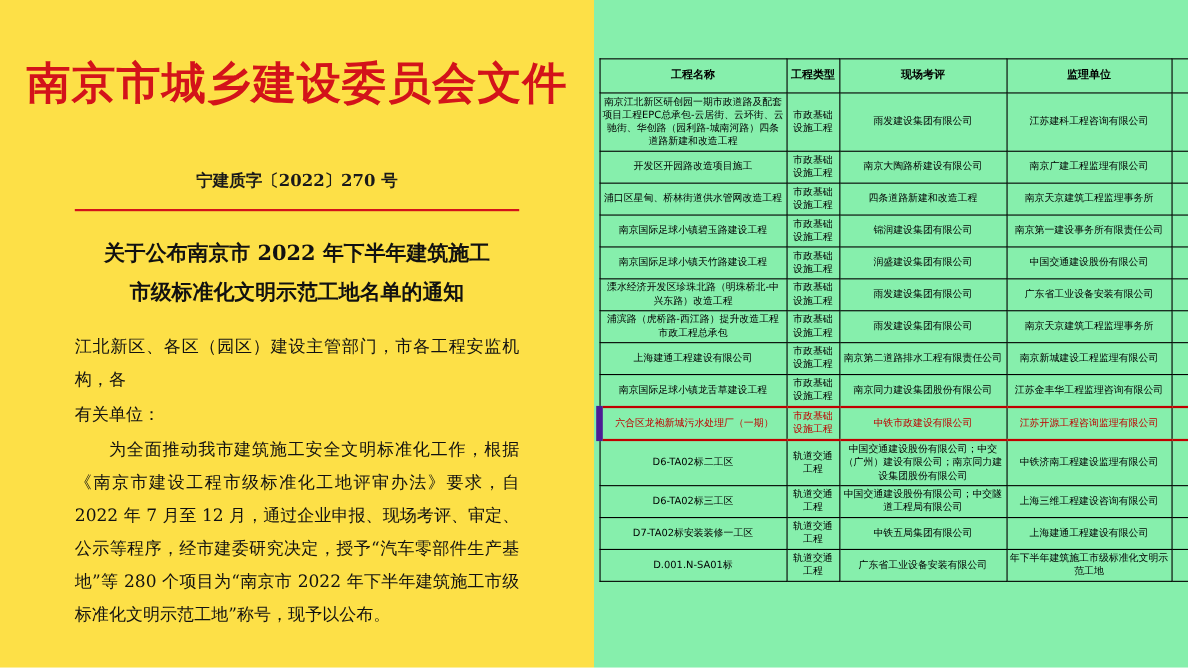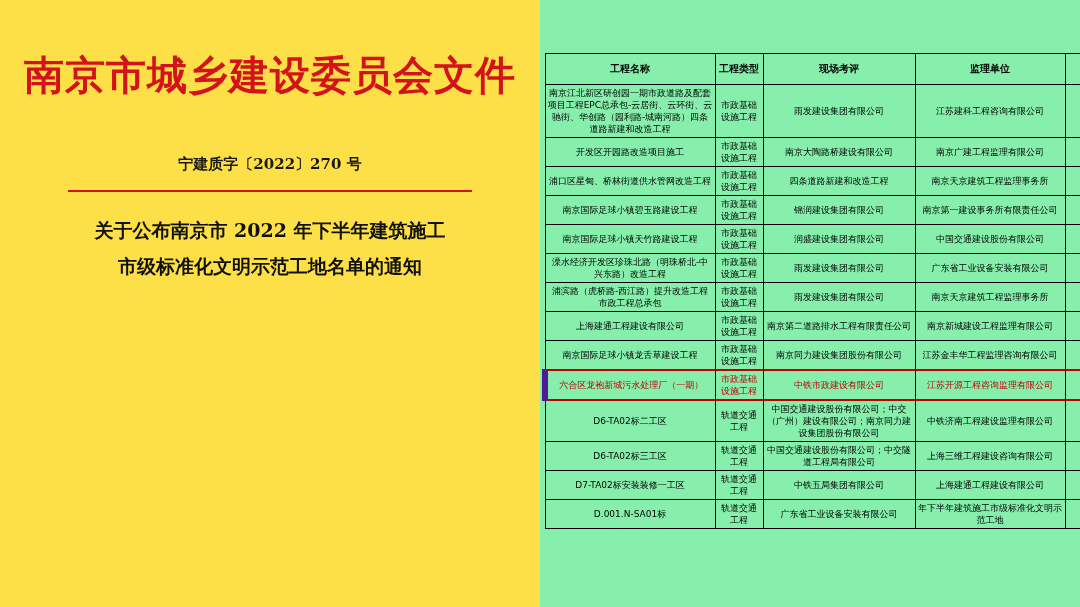--- a/index.html
+++ b/index.html
@@ -150,20 +150,25 @@
 
 <div class="page">
 
   <div class="doc-left">
     <div class="doc-title">南京市城乡建设委员会文件</div>
     <div class="doc-docnum">宁建质字〔2022〕270 号</div>
     <div class="red-rule"></div>
     <div class="doc-subject">
       <div>关于公布南京市 2022 年下半年建筑施工</div>
       <div>市级标准化文明示范工地名单的通知</div>
+    </div>
+    <div class="doc-body">
+      <p>江北新区、各区（园区）建设主管部门，市各工程安监机构，各</p>
+      <p>有关单位：</p>
+      <p class="indent">为全面推动我市建筑施工安全文明标准化工作，根据《南京市建设工程市级标准化工地评审办法》要求，自 2022 年 7 月至 12 月，通过企业申报、现场考评、审定、公示等程序，经市建委研究决定，授予“汽车零部件生产基地”等 280 个项目为“南京市 2022 年下半年建筑施工市级标准化文明示范工地”称号，现予以公布。</p>
     </div>
   </div>
 
   <div class="doc-right">
     <table class="sheet">
       <colgroup>
         <col class="c-name">
           <col class="c-type">
           <col class="c-build">
           <col class="c-super">

